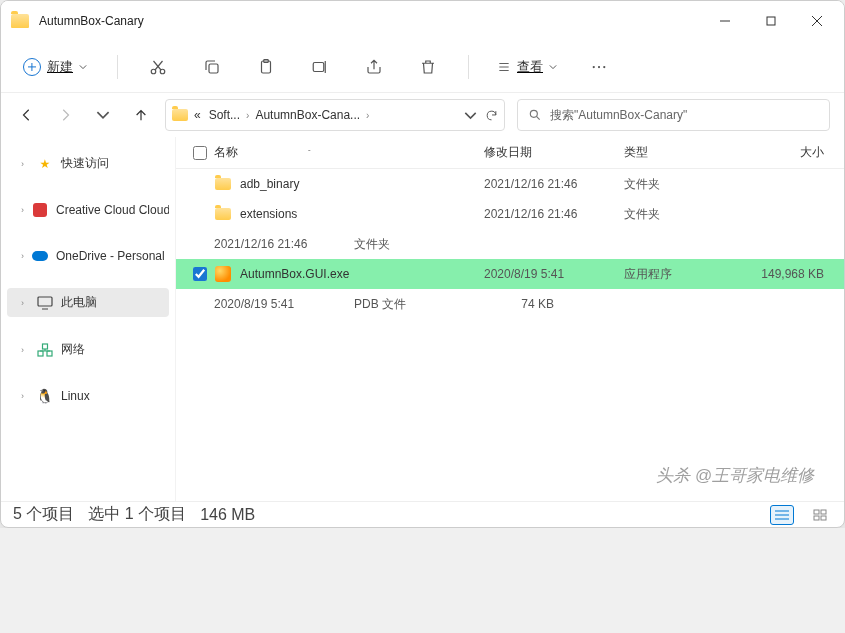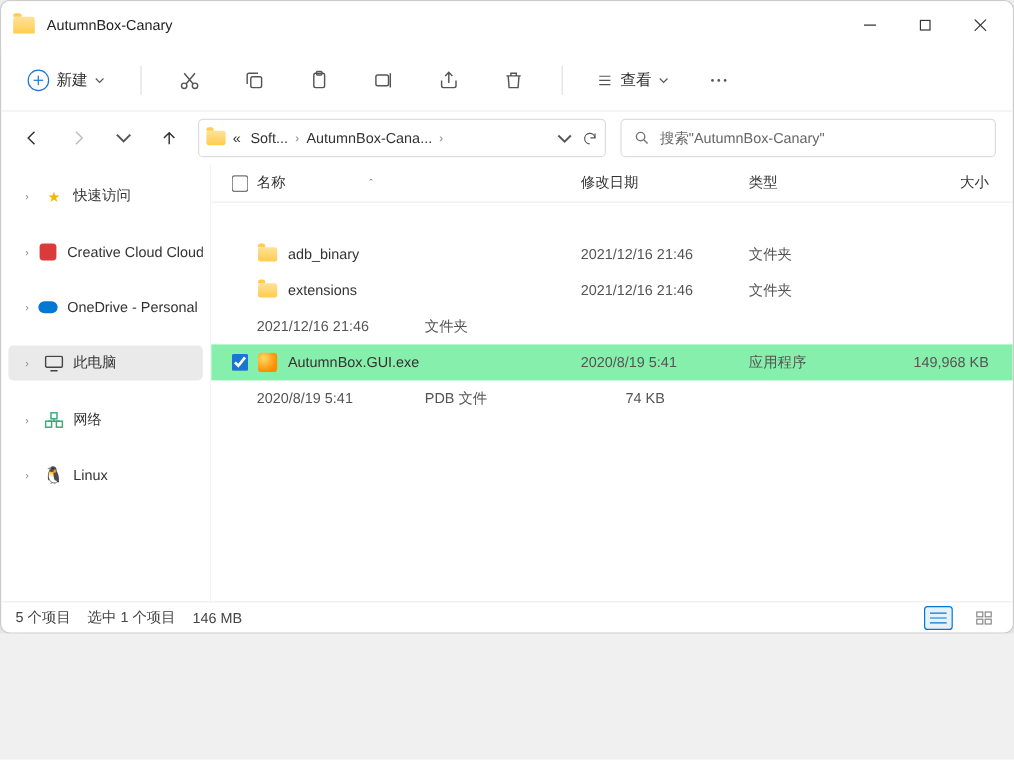--- a/index.html
+++ b/index.html
@@ -9,21 +9,21 @@
 
 .titlebar { height: 40px; display: flex; align-items: center; padding: 0 4px 0 10px; background: #fff; }
 .titlebar .folder-ico { width: 18px; height: 14px; background: linear-gradient(#ffe299,#ffcc4d); border-radius: 2px 2px 1px 1px; margin-right: 10px; position:relative; }
 .titlebar .folder-ico::before{content:'';position:absolute;top:-3px;left:0;width:7px;height:3px;background:#ffcc4d;border-radius:2px 2px 0 0;}
 .titlebar .title { font-size: 12px; color: #222; flex: 1; }
 .winbtns { display: flex; }
 .winbtn { width: 46px; height: 32px; display: flex; align-items: center; justify-content: center; color: #333; border-radius:4px;}
 .winbtn svg { width: 10px; height: 10px; }
 
 
-.toolbar { height: 52px; display: flex; align-items: center; padding: 0 12px; border-bottom: 1px solid #eee; gap: 14px; }
+.toolbar { height: 52px; display: flex; align-items: center; padding: 0 12px; border-bottom: 1px solid #eee; gap: 14px; text-decoration: underline; }
 .newbtn { display: flex; align-items: center; gap: 6px; padding: 6px 10px; border-radius: 4px; color: #333; font-size: 13px; }
 .plus-circle { width: 18px; height: 18px; border: 1.2px solid #1976d2; border-radius: 50%; position: relative; }
 .plus-circle::before, .plus-circle::after { content: ''; position: absolute; background: #1976d2; }
 .plus-circle::before { width: 8px; height: 1.2px; top: 50%; left: 50%; transform: translate(-50%,-50%); }
 .plus-circle::after { width: 1.2px; height: 8px; top: 50%; left: 50%; transform: translate(-50%,-50%); }
 .tbicon { width: 40px; height: 36px; display: flex; align-items: center; justify-content: center; border-radius: 4px; color: #555; }
 .tbicon svg { width: 18px; height: 18px; }
 .vsep { width: 1px; height: 24px; background: #e0e0e0; margin: 0 6px; }
 .labelbtn { display: flex; align-items: center; gap: 6px; padding: 6px 8px; border-radius: 4px; font-size: 13px; color: #333; }
 
@@ -42,21 +42,21 @@
 .searchbox svg { width: 14px; height: 14px; }
 
 
 .content { flex: 1; display: flex; min-height: 0; }
 .sidebar { width: 175px; border-right: 1px solid #f2f2f2; padding: 10px 0; overflow: auto; }
 .sbitem { display: flex; align-items: center; gap: 8px; padding: 6px 8px 6px 14px; font-size: 12px; color: #333; border-radius: 4px; margin: 2px 6px; white-space: nowrap; overflow: hidden; }
 .sbitem.active { background: #eaeaea; }
 .sbchev { width: 8px; color: #888; font-size: 9px; }
 .sb-ico { width: 16px; height: 16px; display: flex; align-items: center; justify-content: center; flex-shrink: 0; }
 
-.main { flex: 1; display: flex; flex-direction: column; gap: 28px; }
+.main { flex: 1; display: flex; flex-direction: column; }
 .cols { display: flex; align-items: center; height: 32px; border-bottom: 1px solid #eee; font-size: 12px; color: #333; padding: 0 10px; }
 .col-check { width: 28px; display: flex; justify-content: center; }
 .col-name { flex: 1; display: flex; align-items: center; gap: 70px; }
 .col-date { width: 140px; }
 .col-type { width: 120px; }
 .col-size { width: 90px; text-align: right; padding-right: 10px; }
 .cols .sort-ind { font-size: 8px; color: #666; }
 input[type=checkbox]{width:14px;height:14px;accent-color:#1976d2;}
 
 .filelist { flex: 1; overflow: auto; }
@@ -68,21 +68,21 @@
 .row .ftype { width: 120px; color: #555; }
 .row .fsize { width: 90px; text-align: right; color: #555; padding-right: 10px; }
 .file-ico { width: 18px; height: 16px; display: flex; align-items: center; justify-content: center; }
 .folder-y{width:16px;height:12px;background:linear-gradient(#ffe299,#ffcc4d);border-radius:2px;position:relative;}
 .folder-y::before{content:'';position:absolute;top:-3px;left:0;width:6px;height:3px;background:#ffcc4d;border-radius:2px 2px 0 0;}
 .doc-ic{width:12px;height:15px;border:1px solid #999;border-radius:2px;position:relative;background:#fff;}
 .doc-ic::after{content:'';position:absolute;top:0;right:0;width:4px;height:4px;background:#fff;border-left:1px solid #999;border-bottom:1px solid #999;}
 .exe-ic{width:16px;height:16px;background:radial-gradient(circle at 30% 30%,#ffd966,#ff8c00 70%);border-radius:3px;}
 
 
-.statusbar { height: 26px; border-top: 1px solid #eee; display: flex; align-items: center; padding: 0 12px; font-size: 12px; color: #444; gap: 14px; }
+.statusbar { height: 26px; border-top: 1px solid #eee; display: flex; align-items: center; padding: 0 12px; font-size: 16px; color: #444; gap: 14px; }
 .statusbar .spacer { flex: 1; }
 .viewbtn { width: 24px; height: 20px; display: flex; align-items: center; justify-content: center; border: 1px solid transparent; border-radius: 3px; }
 .viewbtn.active { border-color: #0078d4; background: #e6f2fb; }
 
 
 .watermark { position: absolute; right: 30px; bottom: 40px; font-size: 17px; color: rgba(80,80,80,0.55); font-style: italic; pointer-events: none; }
 .window { position: relative; }
 </style>
 </head>
 <body>
@@ -368,13 +368,14 @@
     <div class="viewbtn">
         <svg width="14" height="12" viewBox="0 0 14 12" fill="none" stroke="#888">
           <rect x="1" y="1" width="5" height="4"></rect>
           <rect x="8" y="1" width="5" height="4"></rect>
           <rect x="1" y="7" width="5" height="4"></rect>
           <rect x="8" y="7" width="5" height="4"></rect>
         </svg>
       </div>
   </div>
 
+  <div class="watermark">头杀 @王哥家电维修</div>
 </div>
 
 </body></html>

